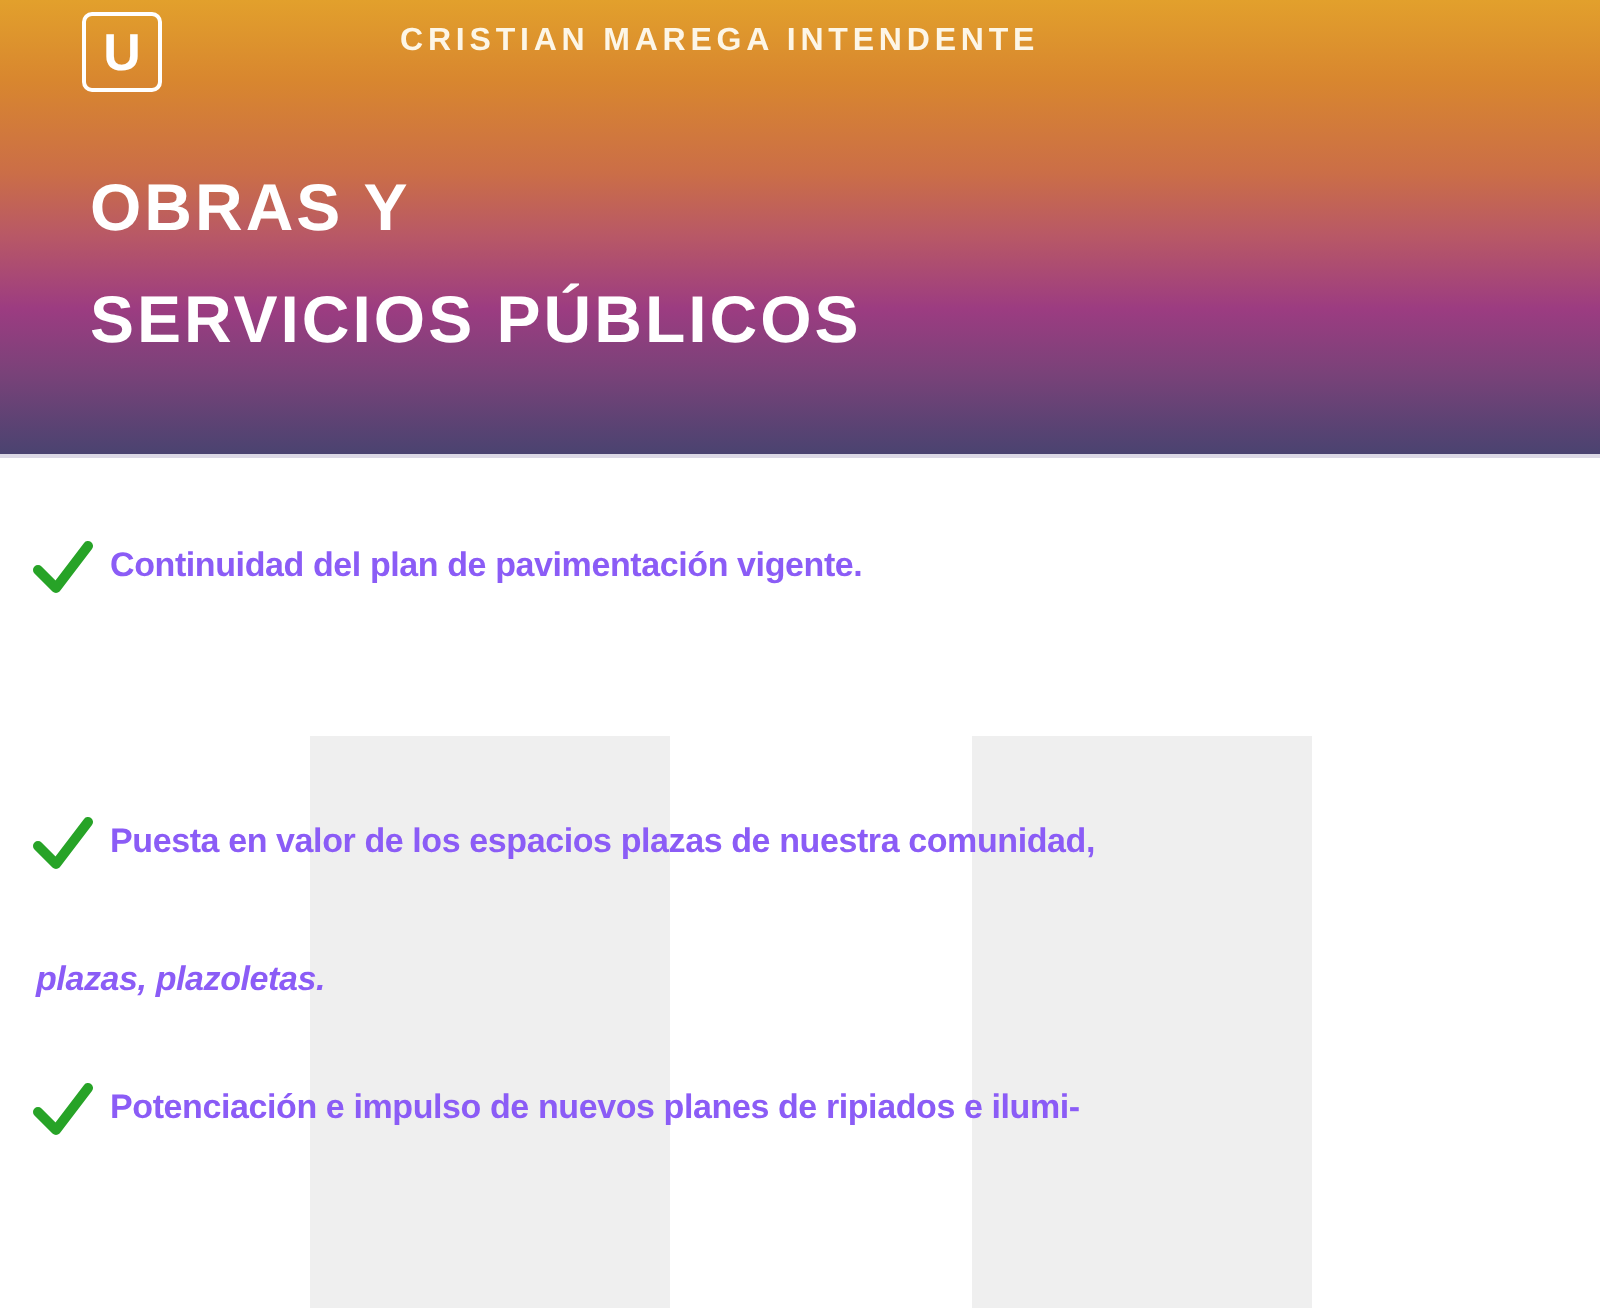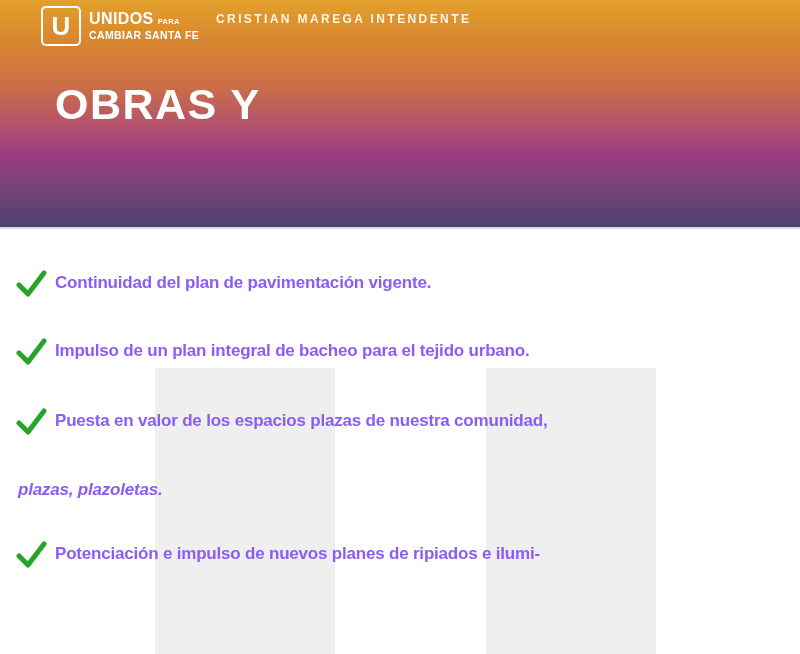--- a/index.html
+++ b/index.html
@@ -38,31 +38,31 @@
     display: flex; align-items: center; justify-content: center;
     font-size: 26px; font-weight: 700; color: #ffffff;
   }
   .logo-text { position: absolute; left: 89px; top: 11px; line-height: 1; }
   .logo-line1 { display: flex; align-items: baseline; gap: 4px; }
   .logo-main  { font-size: 16px; font-weight: 700; letter-spacing: 0.4px; }
   .logo-small { font-size: 7.5px; font-weight: 700; letter-spacing: 0.4px; }
   .logo-line2 { font-size: 10.5px; font-weight: 700; letter-spacing: 0.4px; margin-top: 3px; }
   .candidate {
     position: absolute;
-    left: 216px; top: 12px;
-    font-size: 12px; font-weight: 600;
+    left: 200px; top: 12px;
+    font-size: 16px; font-weight: 600;
     letter-spacing: 2.4px;
     color: #fdf6e7;
     white-space: nowrap;
     text-align: center;
   }
   .page-title {
     position: absolute;
-    left: 55px; top: 76px;
-    font-size: 43px;
+    left: 45px; top: 76px;
+    font-size: 33px;
     line-height: 56px;
     font-weight: 800;
     letter-spacing: 1.5px;
     color: #ffffff;
     white-space: nowrap;
   }
 
   
   .wm-bar {
     position: absolute;
@@ -97,51 +97,39 @@
 </style>
 </head>
 <body>
 
 <div class="page">
 
   <div class="hero">
     <div class="logo-box">
       <span>U</span>
     </div>
-    <div class="logo-text">
-      <div class="logo-line1">
-        <span class="logo-main">UNIDOS</span>
-        <span class="logo-small">PARA</span>
-      </div>
-      <div class="logo-line2">CAMBIAR SANTA FE</div>
-    </div>
     <div class="candidate">CRISTIAN MAREGA INTENDENTE</div>
     <div class="page-title">
       <div>OBRAS Y</div>
+      <div>SERVICIOS PÚBLICOS</div>
     </div>
   </div>
 
   <div class="wm-bar wm-bar-1"></div>
   <div class="wm-bar wm-bar-2"></div>
 
   <div class="content">
 
     <div class="line first b1">
       <svg class="check-icon" width="31" height="27" viewBox="0 0 31 27">
         <polyline points="3,15 12,24 28,3" fill="none" stroke="#27a327" stroke-width="5" stroke-linecap="round" stroke-linejoin="round"></polyline>
       </svg>
       <span>Continuidad del plan de pavimentación vigente.</span>
     </div>
 
-    <div class="line first b2">
-      <svg class="check-icon" width="31" height="27" viewBox="0 0 31 27">
-        <polyline points="3,15 12,24 28,3" fill="none" stroke="#27a327" stroke-width="5" stroke-linecap="round" stroke-linejoin="round"></polyline>
-      </svg>
-      <span>Impulso de un plan integral de bacheo para el tejido urbano.</span>
-    </div>
 
     <div class="line first b3a">
       <svg class="check-icon" width="31" height="27" viewBox="0 0 31 27">
         <polyline points="3,15 12,24 28,3" fill="none" stroke="#27a327" stroke-width="5" stroke-linecap="round" stroke-linejoin="round"></polyline>
       </svg>
       <span>Puesta en valor de los espacios plazas de nuestra comunidad,</span>
     </div>
     <div class="line cont b3b">plazas, plazoletas.</div>
 
     <div class="line first b4a">

